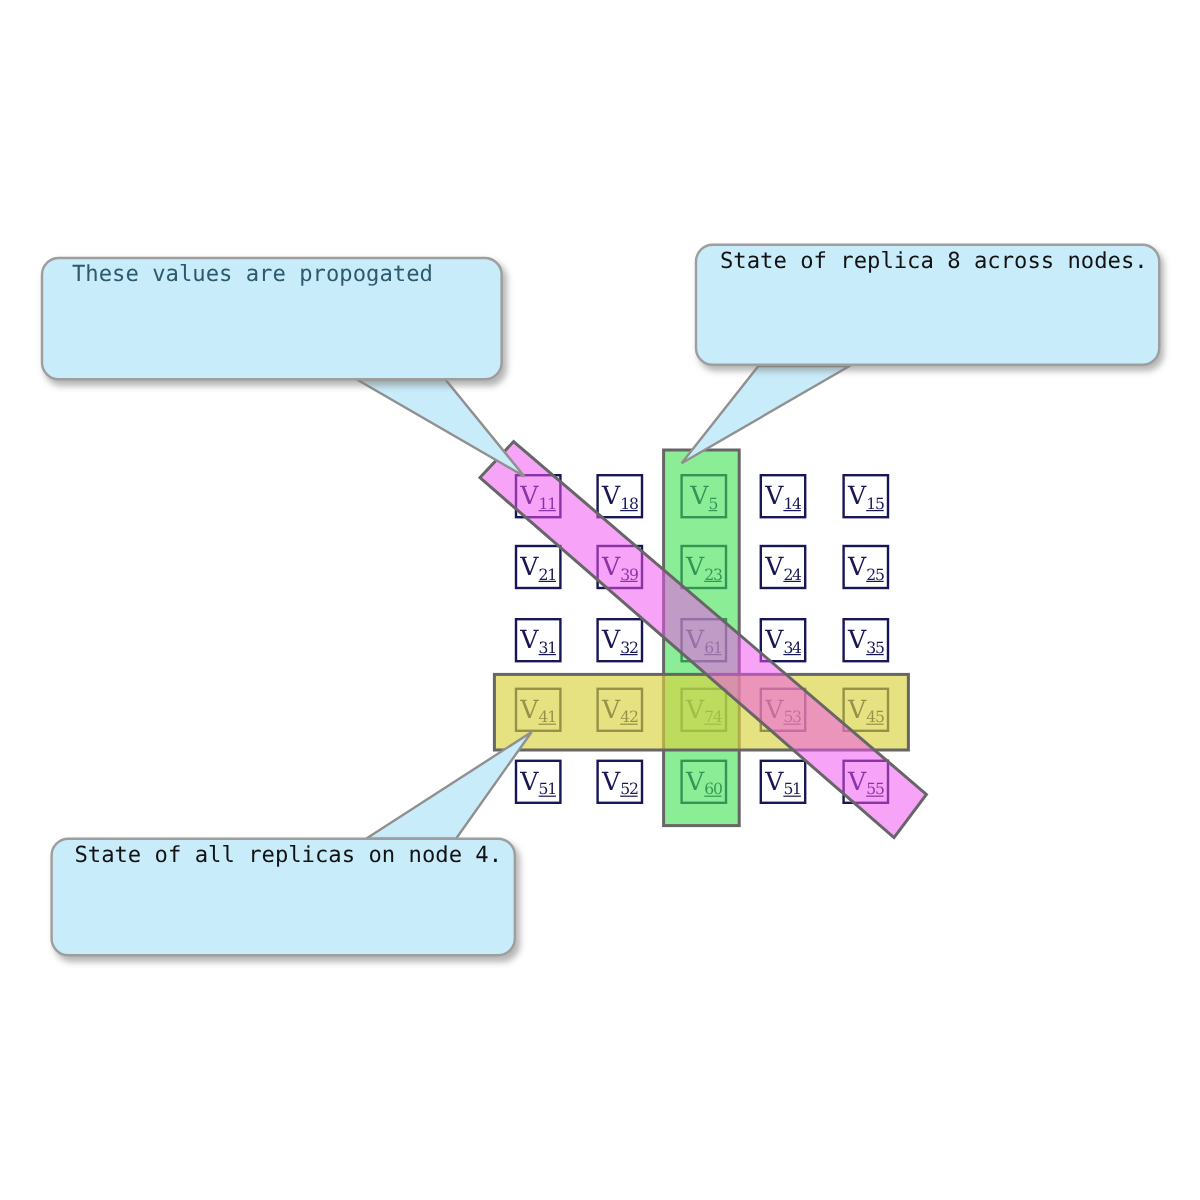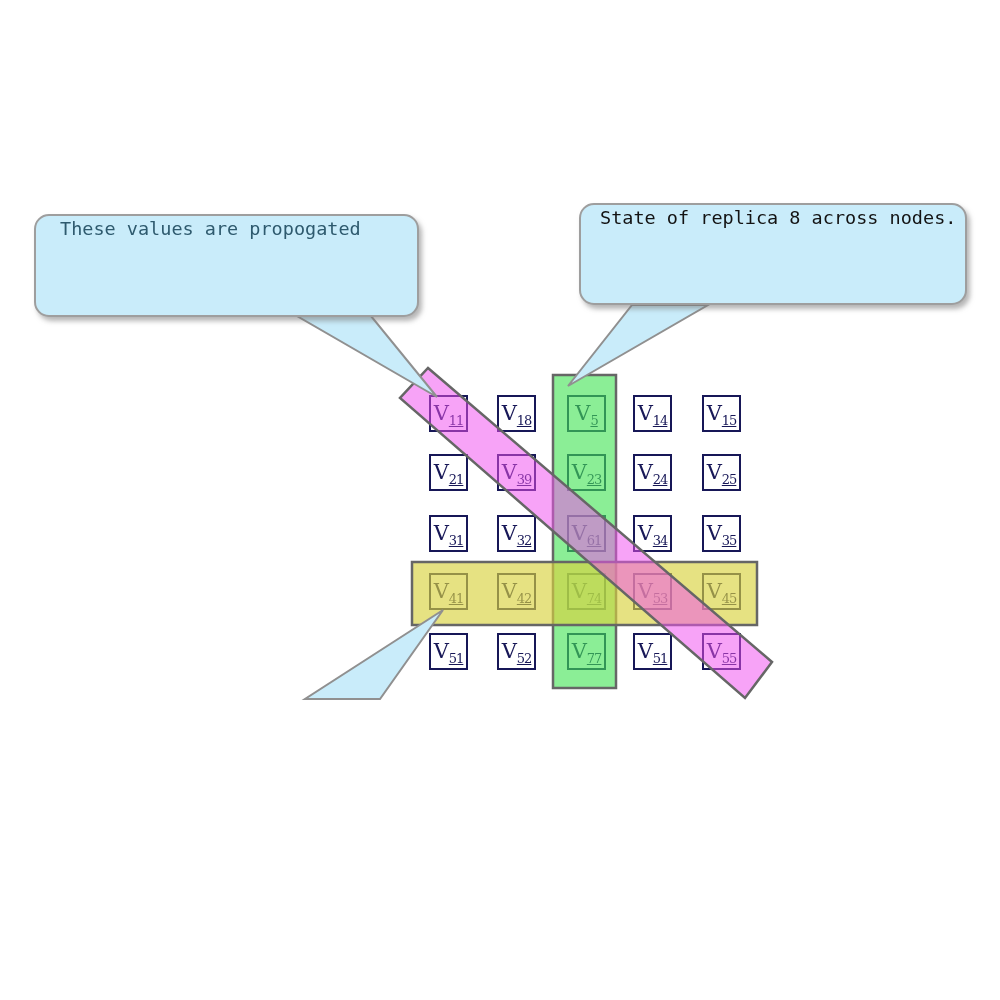--- a/index.html
+++ b/index.html
@@ -140,21 +140,21 @@
       <div class="cell" style="left: 429px; top: 633px;">
         <span>V</span>
         <span class="sub">51</span>
       </div>
       <div class="cell" style="left: 497px; top: 633px;">
         <span>V</span>
         <span class="sub">52</span>
       </div>
       <div class="cell" style="left: 567px; top: 633px;">
         <span>V</span>
-        <span class="sub">77</span>
+        <span class="sub">60</span>
       </div>
       <div class="cell" style="left: 633px; top: 633px;">
         <span>V</span>
         <span class="sub">51</span>
       </div>
       <div class="cell" style="left: 702px; top: 633px;">
         <span>V</span>
         <span class="sub">55</span>
       </div>
     </div>
@@ -172,14 +172,17 @@
   </svg>
 
   <div class="bubble" id="bubble-diagonal" style="background: rgb(201, 236, 250); border-color: rgb(158, 158, 158); color: rgb(46, 90, 110);">
     <div>These values are propogated</div>
   </div>
 
   <div class="bubble" id="bubble-column" style="background: rgb(201, 236, 250); border-color: rgb(158, 158, 158); color: rgb(19, 19, 19);">
     <div>State of replica 8 across nodes.</div>
   </div>
 
+  <div class="bubble" id="bubble-row" style="background: rgb(201, 236, 250); border-color: rgb(158, 158, 158); color: rgb(19, 19, 19);">
+    <div>State of all replicas on node 4.</div>
+  </div>
 
 </div>
 
 </body></html>

